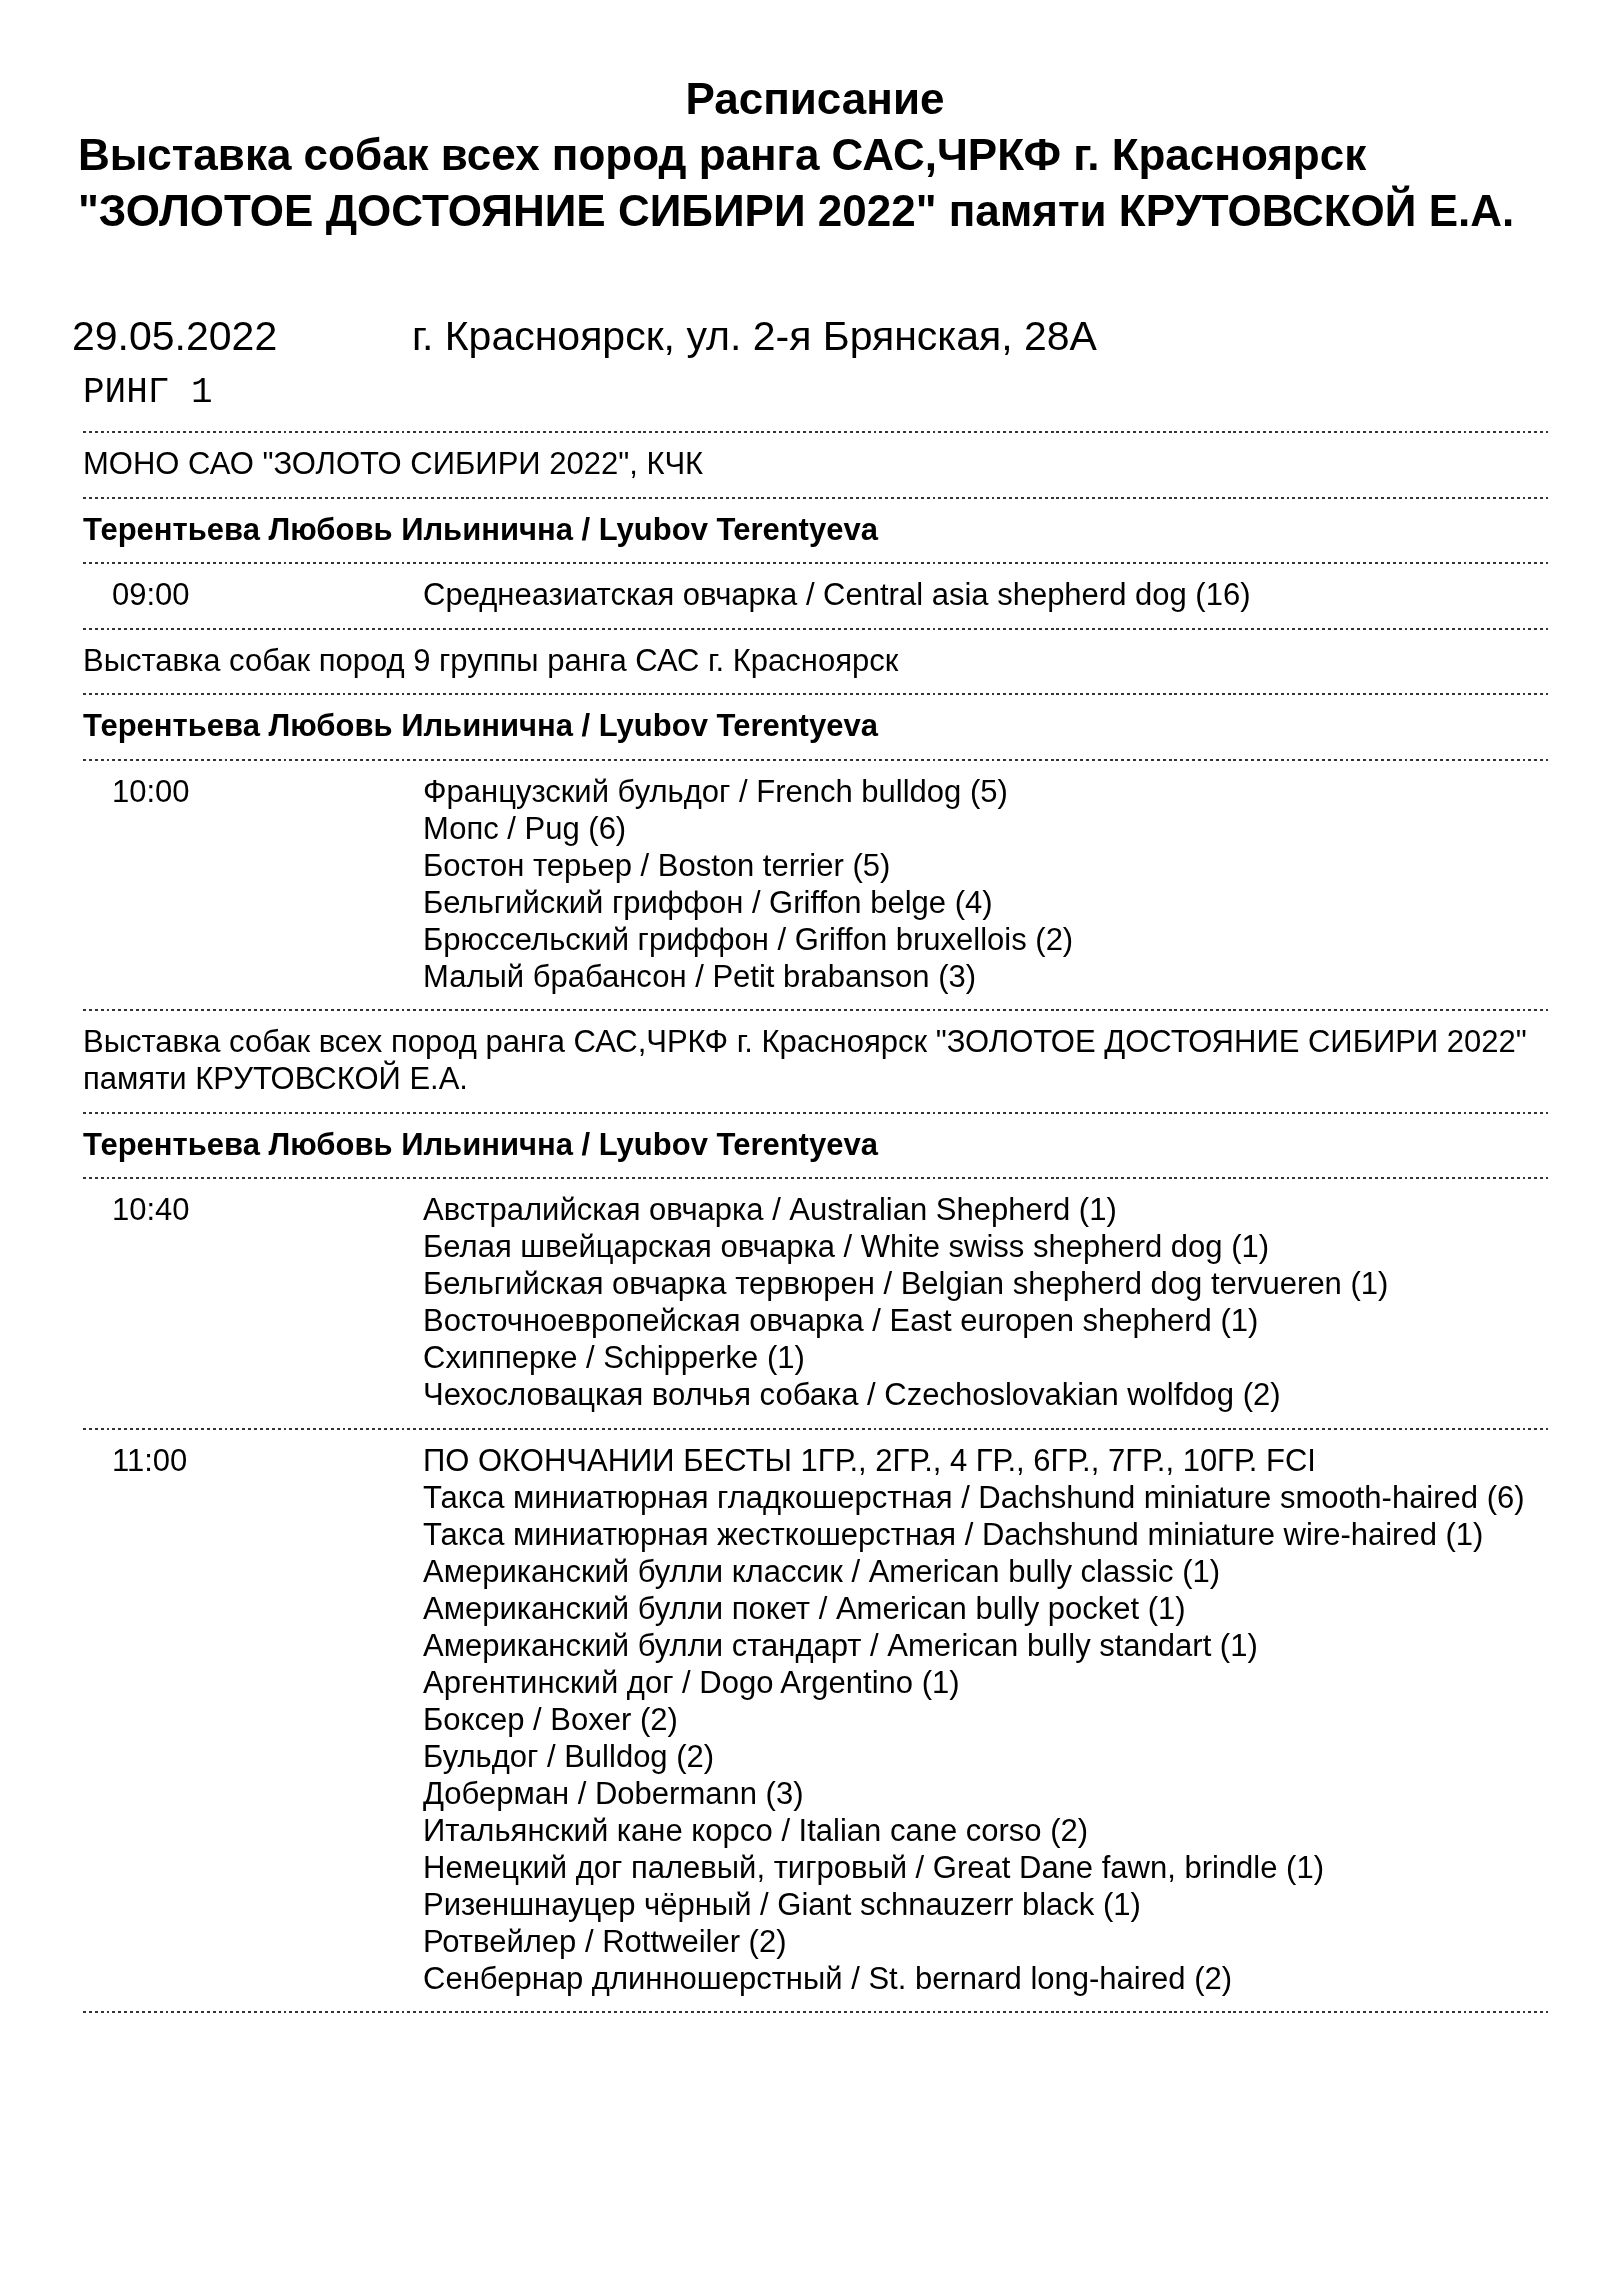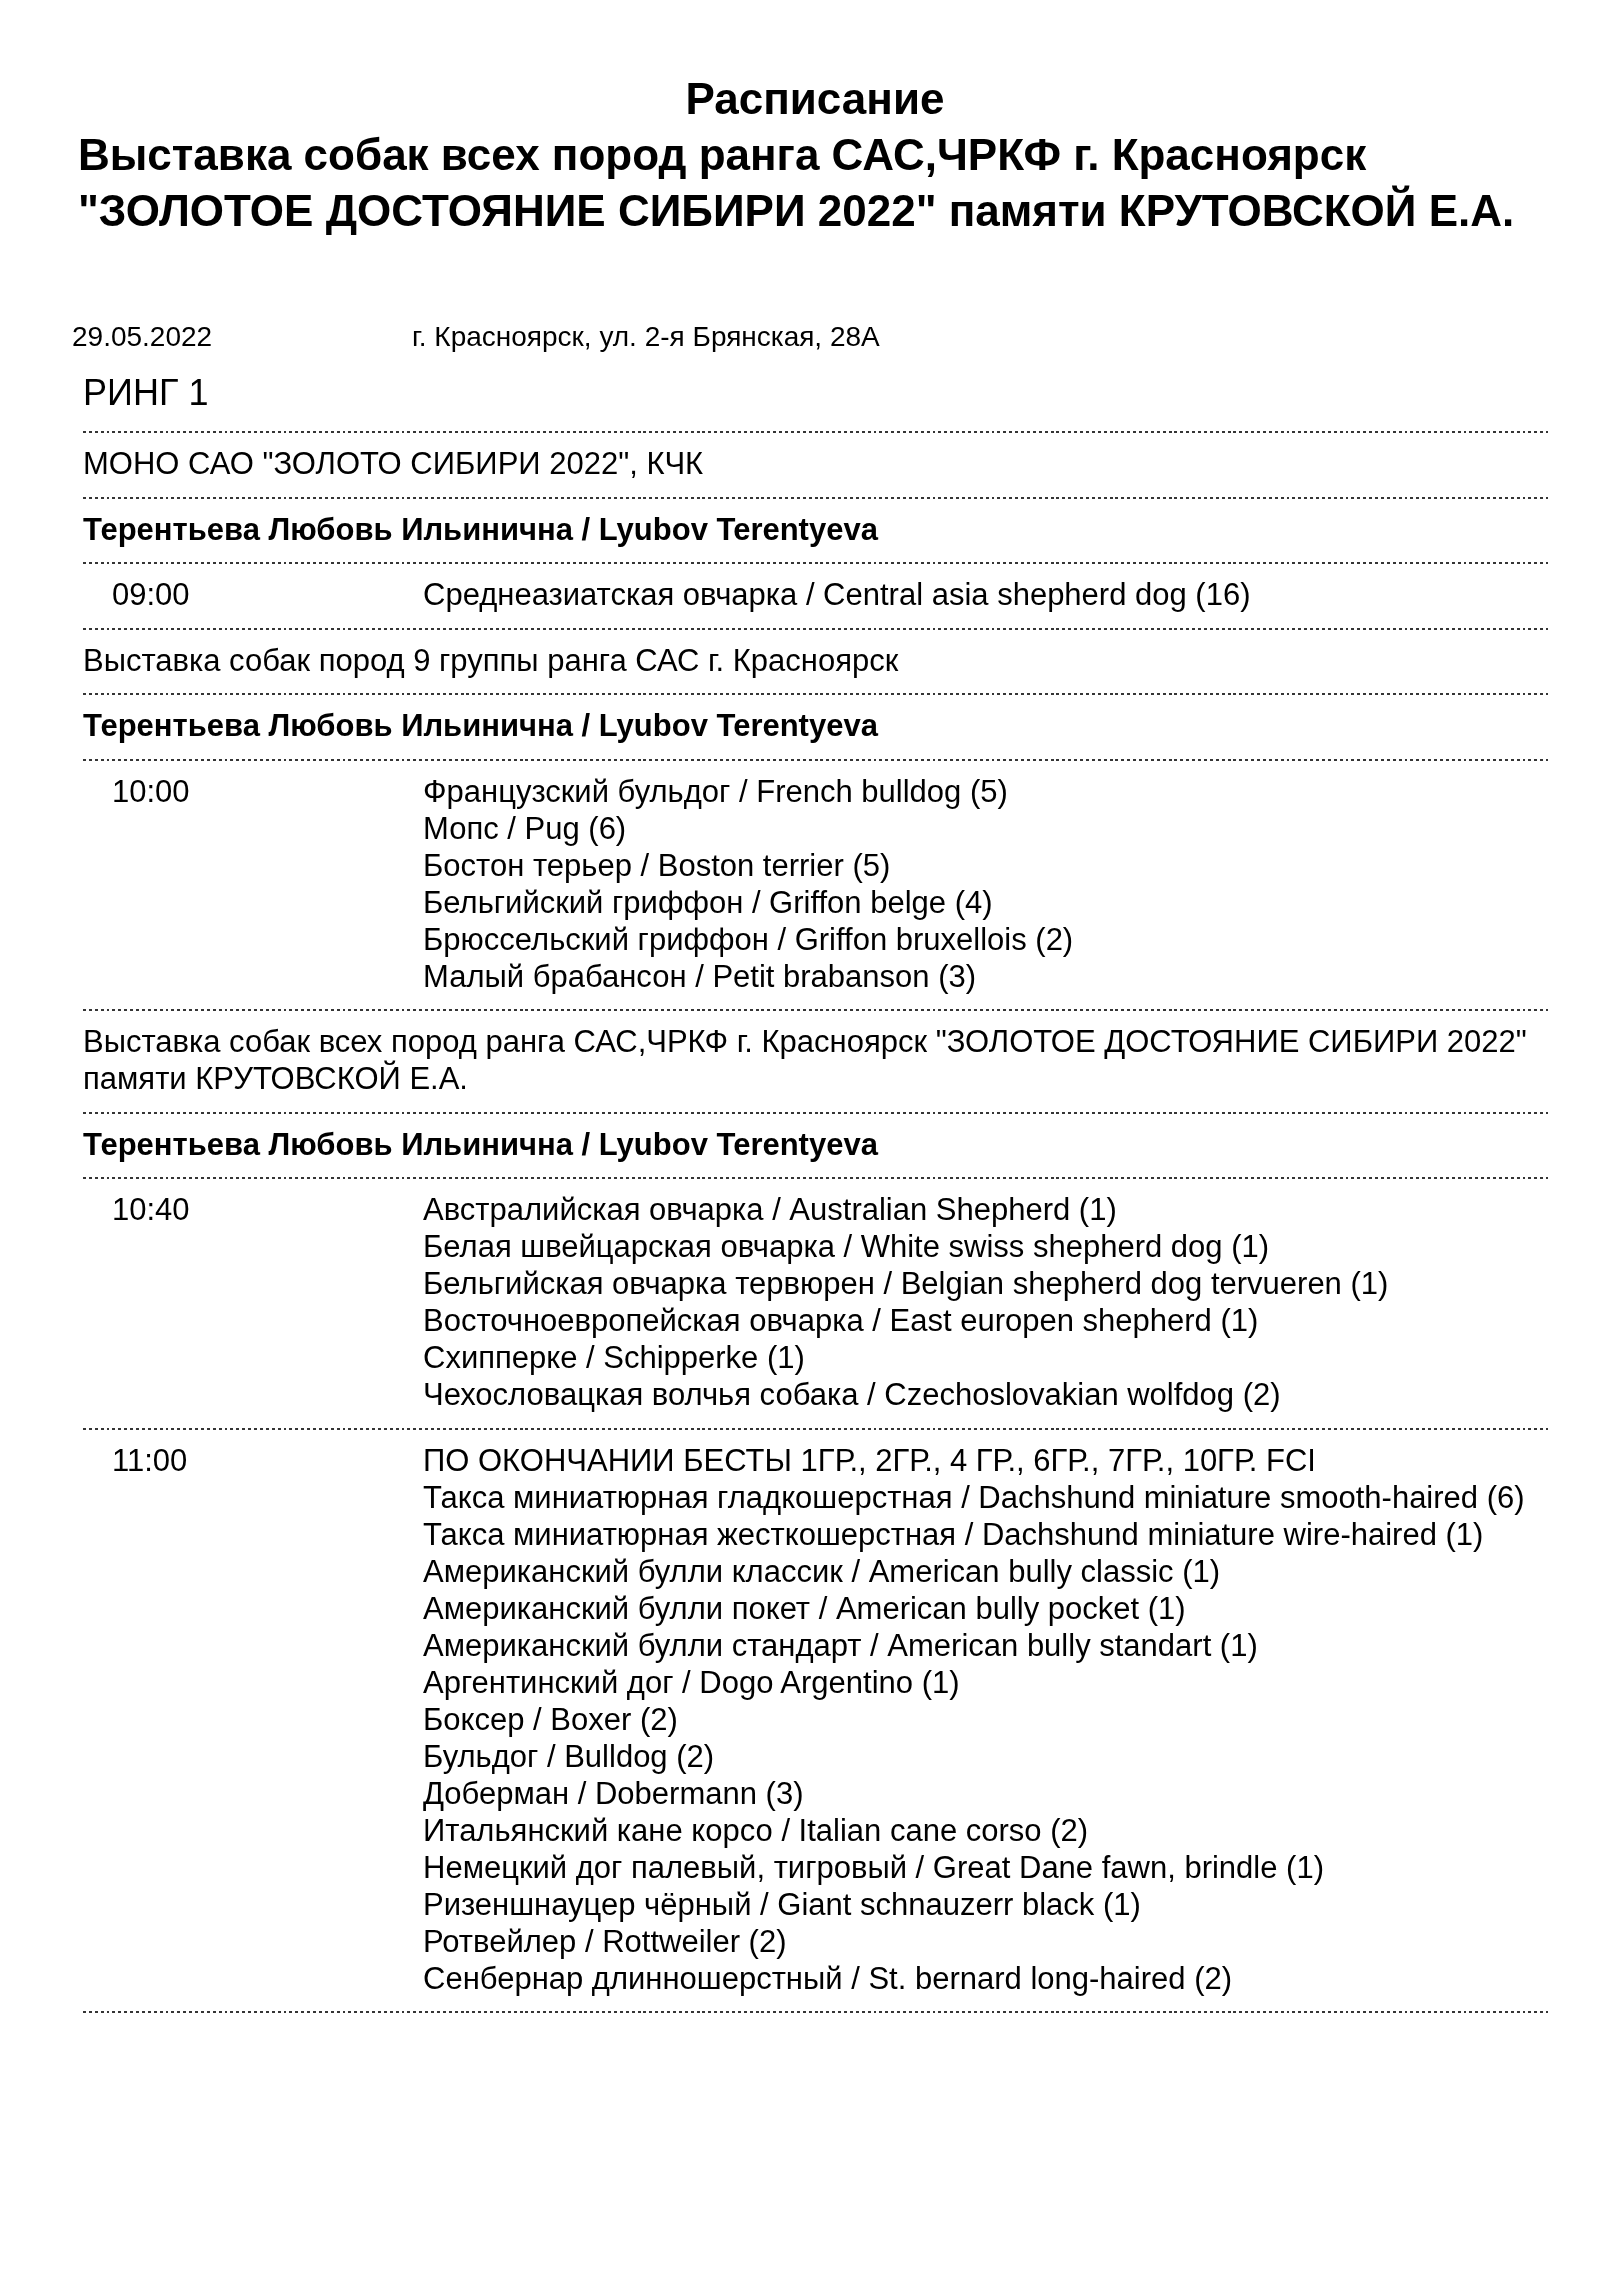--- a/index.html
+++ b/index.html
@@ -24,32 +24,33 @@
     letter-spacing: 0;
   }
   .heading-title {
     text-align: center;
   }
   .heading-subtitle {
     text-align: left;
   }
   .dateline {
     margin: 73px 69px 0 72px;
-    font-size: 28px;
+    font-size: 41px;
     line-height: 49px;
     white-space: nowrap;
   }
   .dateline .date {
     display: inline-block;
     width: 340px;
   }
   .ring {
     margin: 9.8px 69px 0 83px;
     font-size: 36px;
     line-height: 43px;
+    font-family: Liberation Mono, monospace;
   }
   .rows {
     margin: 17.6px 73px 0 83px; 
   }
   .sep {
     height: 2px;
     background: repeating-linear-gradient(90deg, #353535 0 2.9px, transparent 2.9px 5.9px);
   }
   .row {
     padding: 11.8px 0 14.7px 0;

